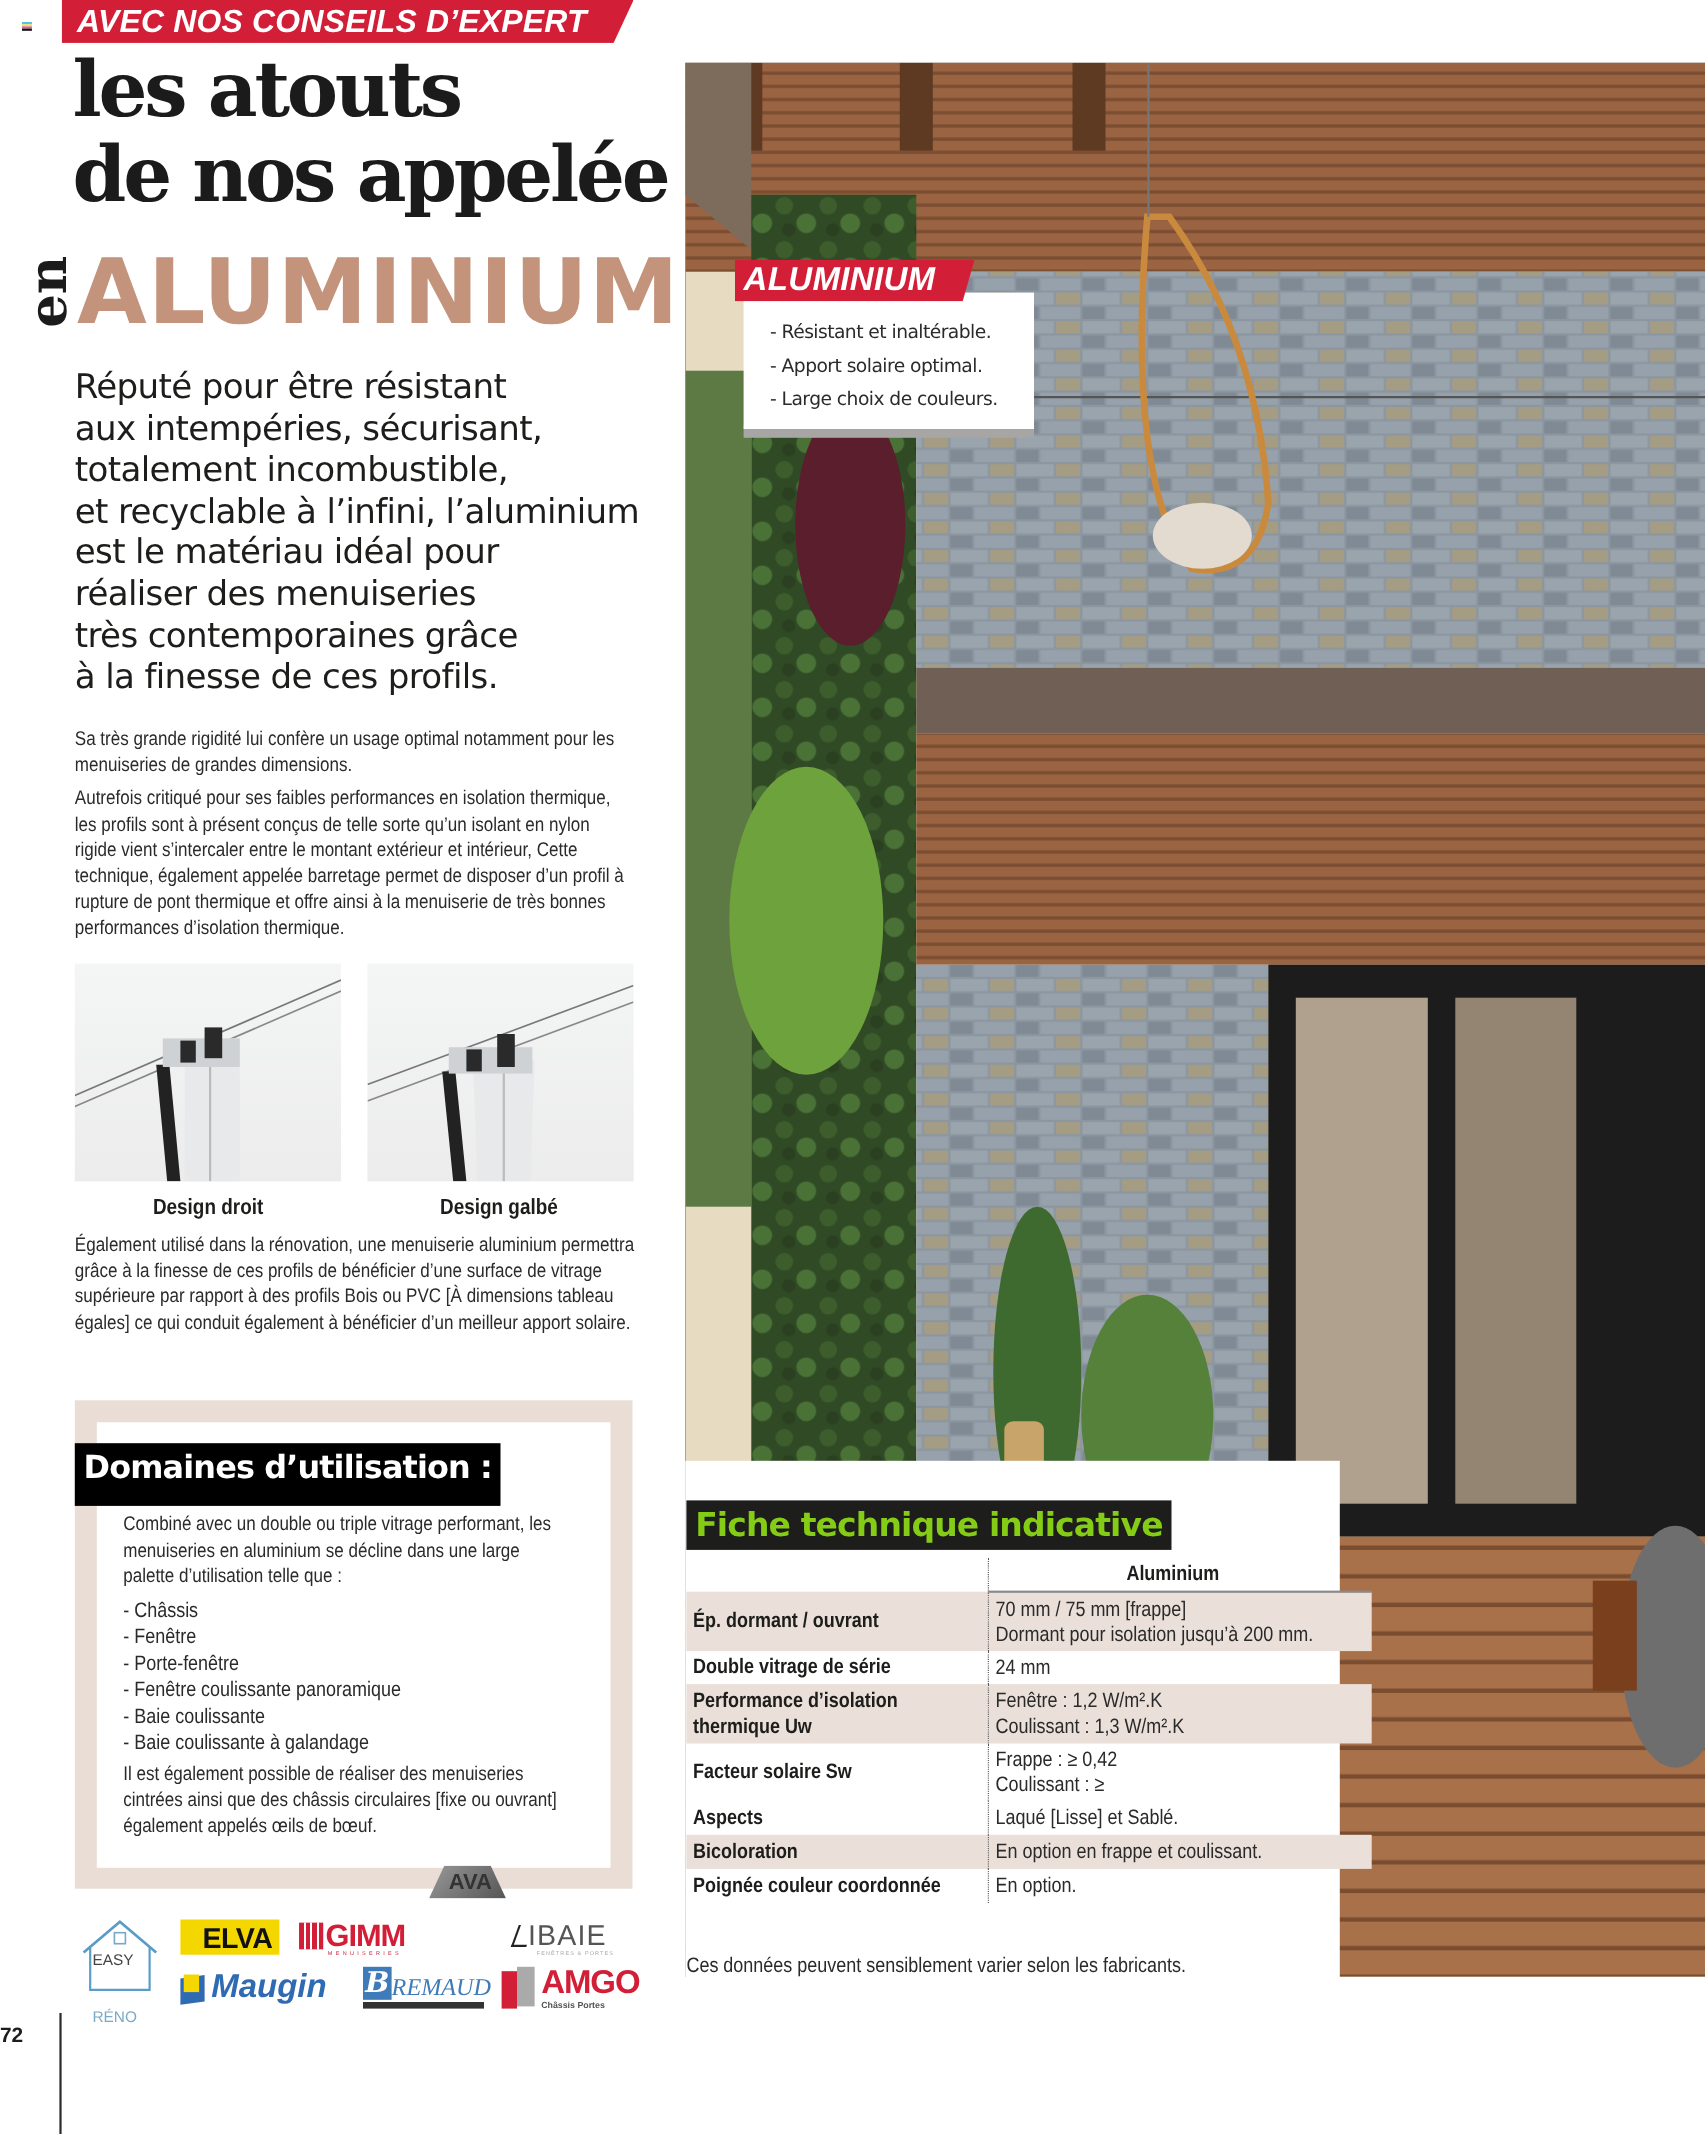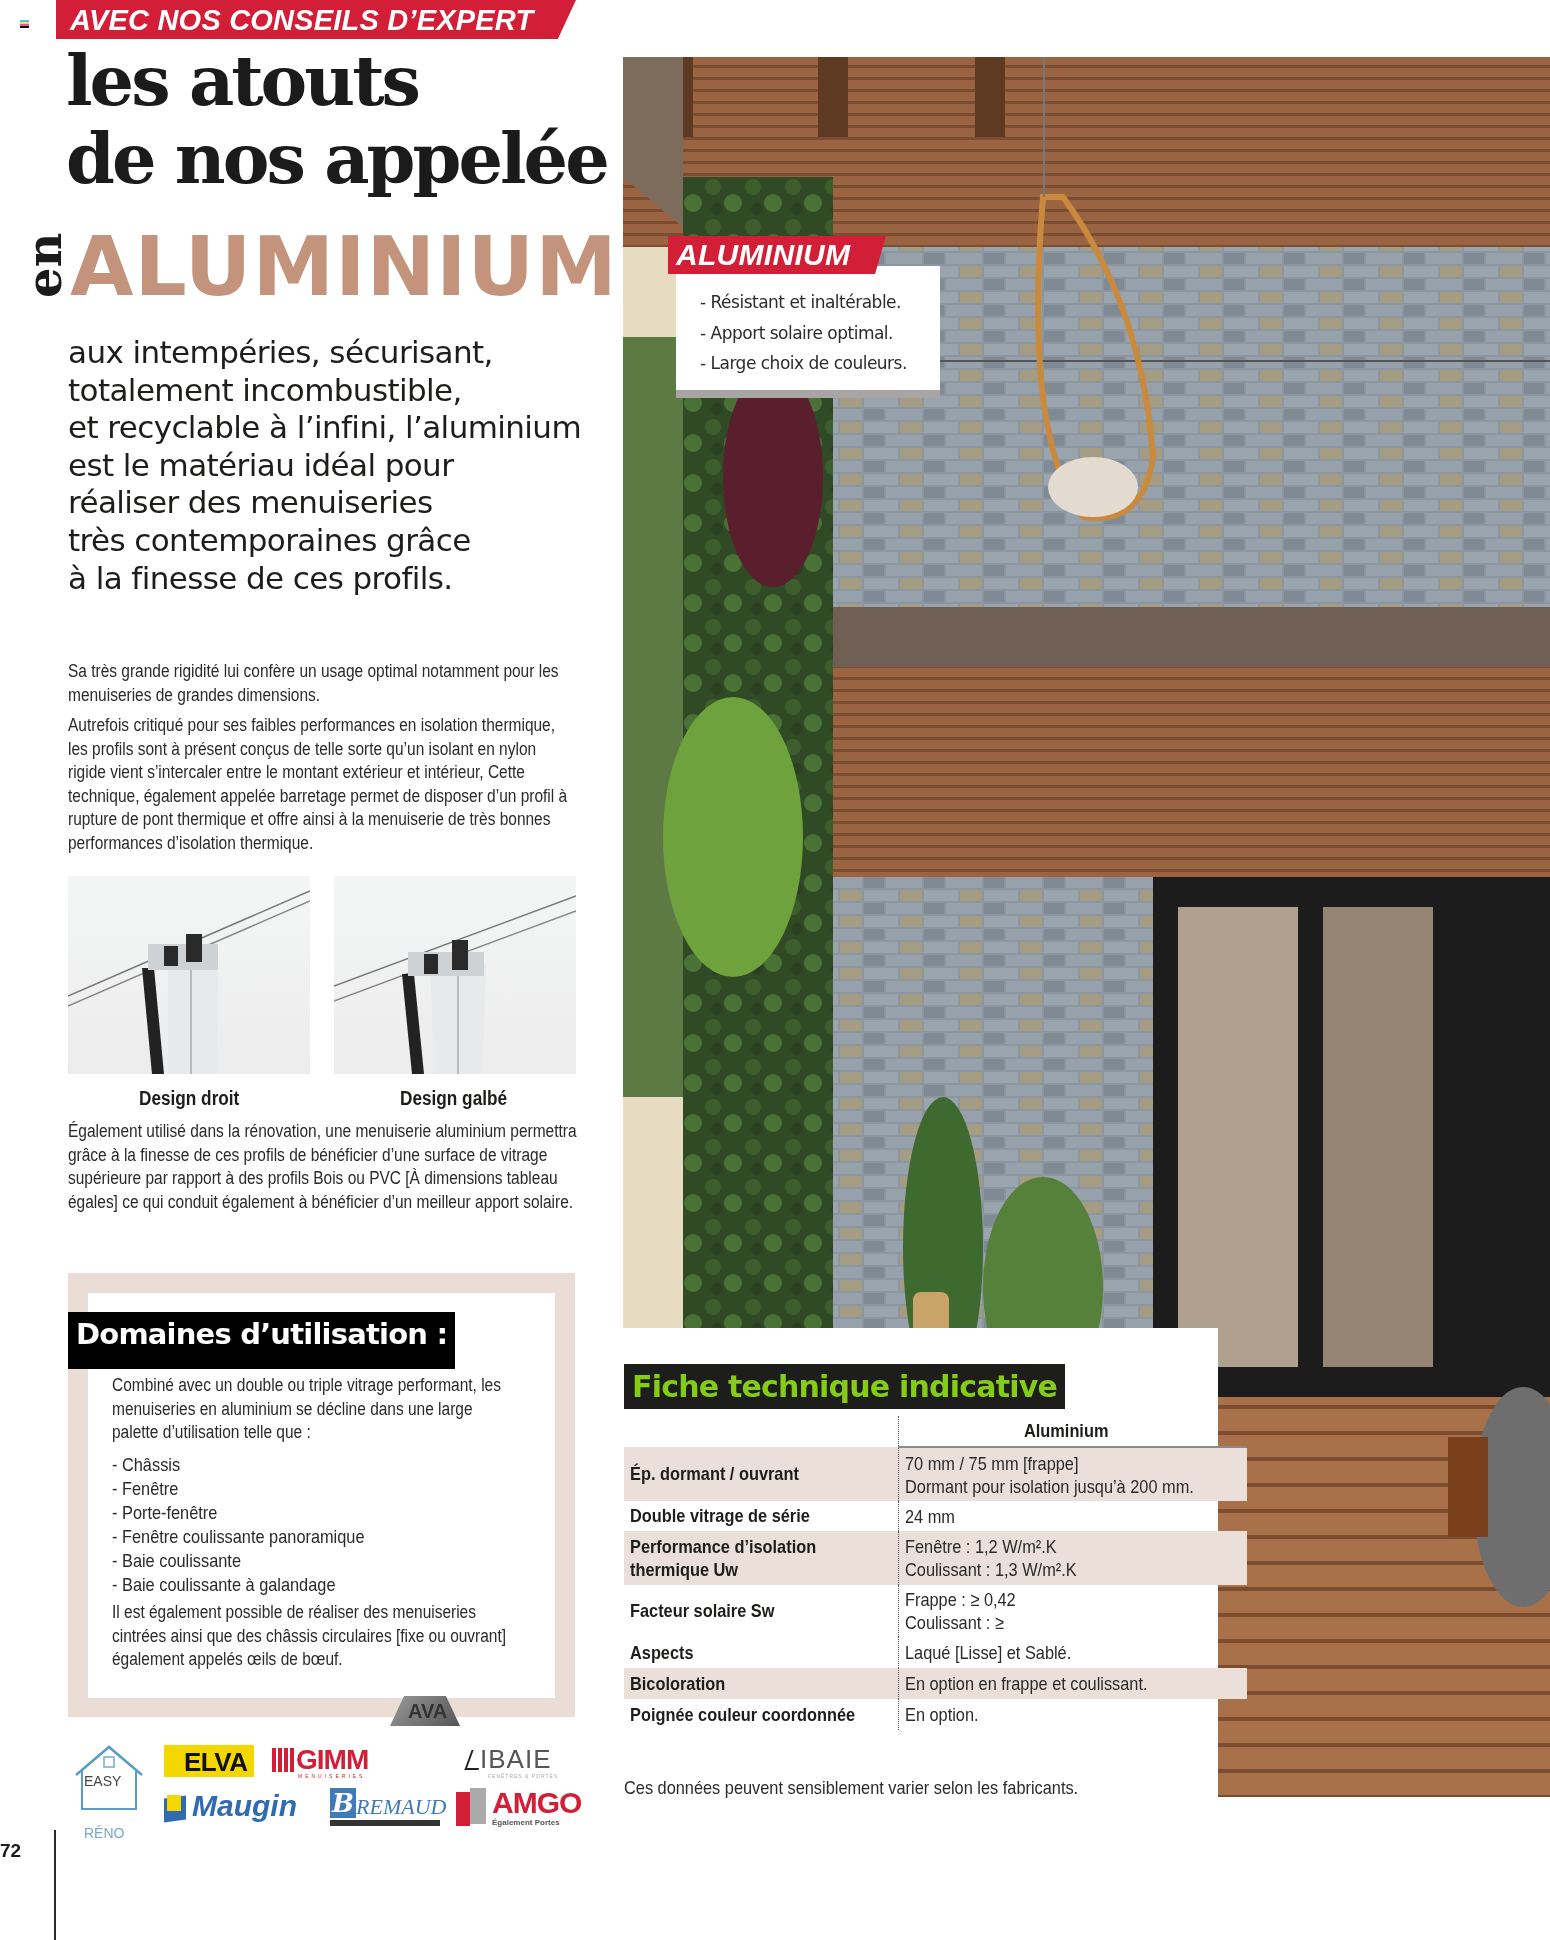--- a/index.html
+++ b/index.html
@@ -103,20 +103,21 @@
   <span>AVEC NOS CONSEILS D’EXPERT</span>
 </div>
 <div class="abs title">
   <div>les atouts</div>
   <div>de nos appelée</div>
 </div>
 <div class="abs en">en</div>
 <div class="abs alu">ALUMINIUM</div>
 
 <div class="abs lead">
+  <div>Réputé pour être résistant</div>
   <div>aux intempéries, sécurisant,</div>
   <div>totalement incombustible,</div>
   <div>et recyclable à l’infini, l’aluminium</div>
   <div>est le matériau idéal pour</div>
   <div>réaliser des menuiseries</div>
   <div>très contemporaines grâce</div>
   <div>à la finesse de ces profils.</div>
 </div>
 
 <div class="abs body-txt p1">Sa très grande rigidité lui confère un usage optimal notamment pour les menuiseries de grandes dimensions.</div>
@@ -197,21 +198,21 @@
 </div>
 <div class="logo bremaud">
   <div class="abs" style="left:0;top:2px;width:26px;height:30px;background:#3e7bb8;color:#fff;font-family:'DejaVu Serif',serif;font-weight:bold;font-style:italic;font-size:26px;line-height:30px;text-align:center;">B</div>
   <div class="abs" style="left:26px;top:8px;font-family:'Liberation Serif',serif;font-style:italic;font-size:22px;color:#3e7bb8;">REMAUD</div>
   <div class="abs" style="left:0;top:34px;width:110px;height:6px;background:#333;"></div>
 </div>
 <div class="logo amgo">
   <div class="abs" style="left:10px;top:6px;width:14px;height:34px;background:#d21f37;"></div>
   <div class="abs" style="left:24px;top:2px;width:16px;height:36px;background:#aaa;"></div>
   <div class="abs" style="left:46px;top:0;font-weight:bold;font-size:30px;color:#d21f37;letter-spacing:-1px;">AMGO</div>
-  <div class="abs" style="left:46px;top:32px;font-weight:bold;font-size:8px;color:#555;white-space:nowrap;">Également Portes</div>
+  <div class="abs" style="left:46px;top:32px;font-weight:bold;font-size:8px;color:#555;white-space:nowrap;">Châssis Portes</div>
 </div>
 
 <div class="abs pagenum">72</div>
 <div class="abs pageline"></div>
 
 <div class="abs photo">
   <svg viewBox="0 0 927 1740" width="927" height="1740" preserveAspectRatio="none">
     <defs>
       <linearGradient id="wood" x1="0" y1="0" x2="0" y2="1">
         <stop offset="0" stop-color="#8a5b3c"></stop>

